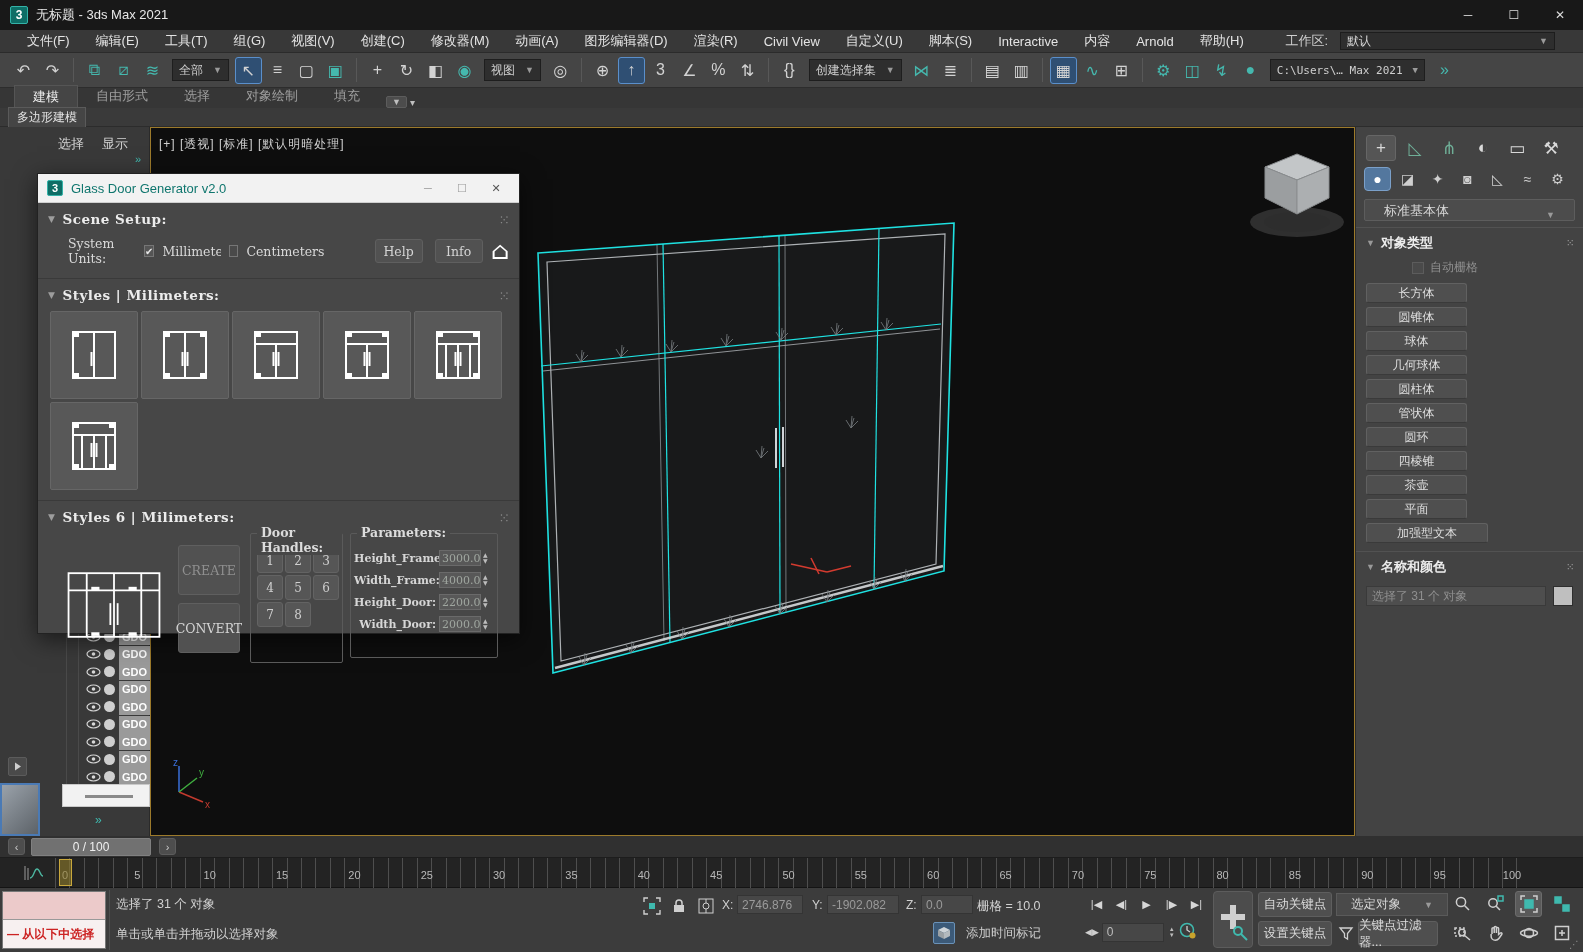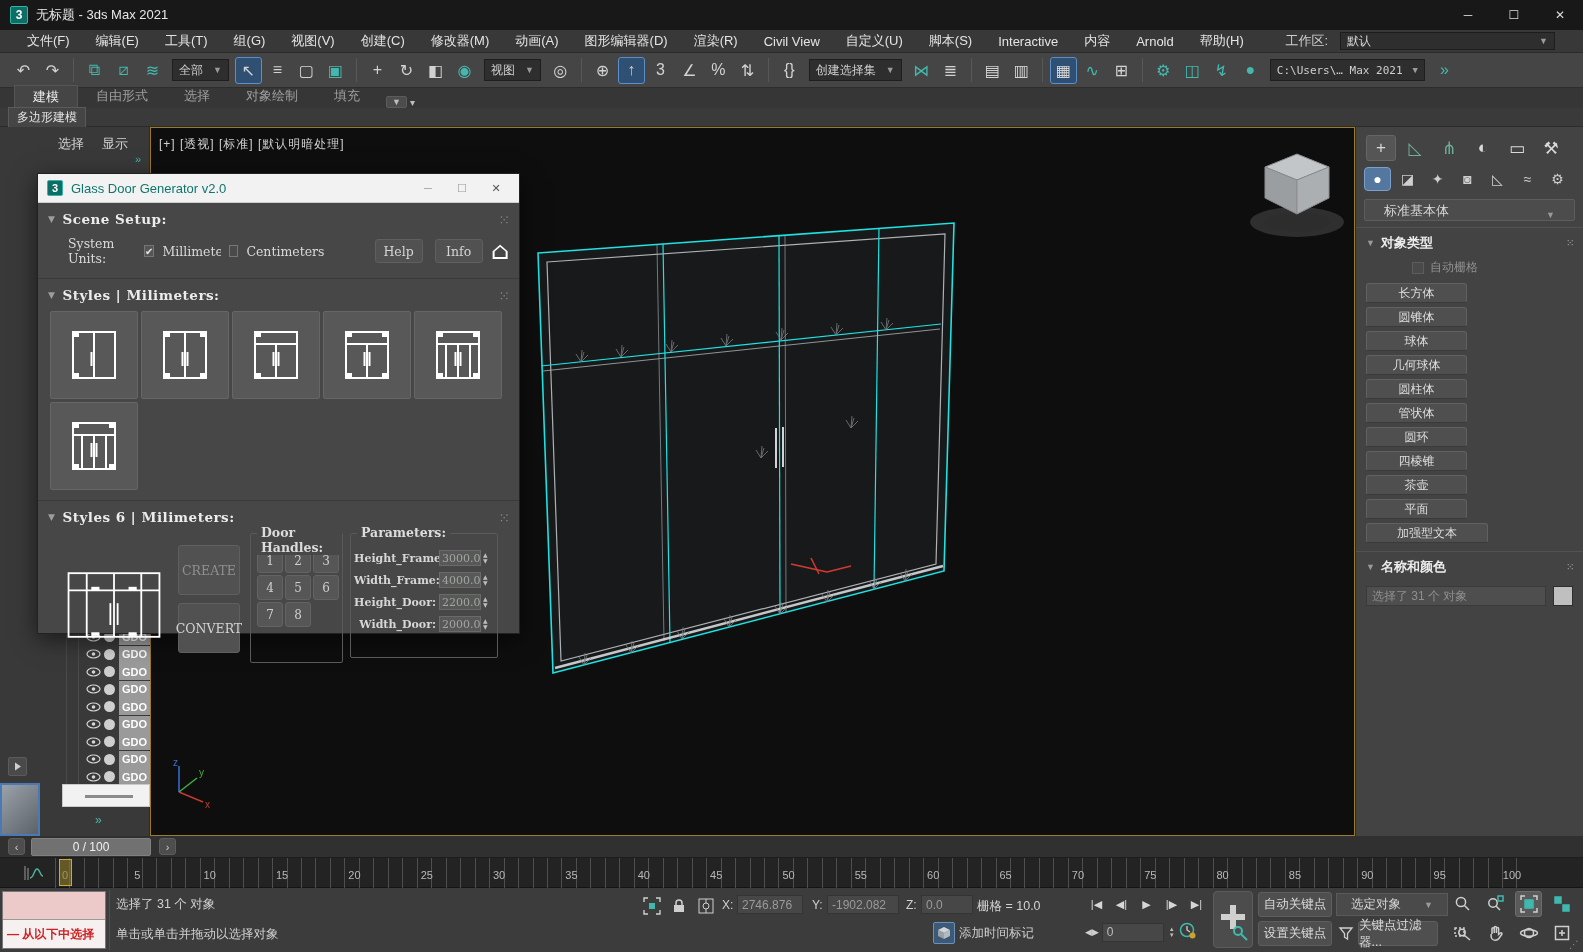--- a/index.html
+++ b/index.html
@@ -152,21 +152,21 @@
  display:flex;align-items:center;overflow:hidden}
 #listener-text{color:#c22;font-size:12px;white-space:nowrap;padding-left:4px;font-weight:bold}
 #status-texts{position:absolute;left:116px;top:0}
 #status-line1{position:absolute;left:0;top:8px;color:#d2d2d2;font-size:12.5px;white-space:nowrap}
 #status-line2{position:absolute;left:0;top:38px;color:#d2d2d2;font-size:12.5px;white-space:nowrap}
 .sb-ico{position:absolute;width:22px;height:22px;display:flex;align-items:center;justify-content:center}
 .coord-label{position:absolute;top:10px;color:#cfcfcf;font-size:12px}
 .coord-field{position:absolute;top:7px;height:19px;background:#474747;border:1px solid #343434;color:#9a9a9a;
  font-size:12px;display:flex;align-items:center;padding:0 4px}
 #grid-label{position:absolute;left:977px;top:10px;color:#d2d2d2;font-size:12.5px}
-#timetag{position:absolute;left:933px;top:34px;display:flex;align-items:center;gap:4px}
+#timetag{position:absolute;left:933px;top:34px;display:flex;align-items:center;gap:11px}
 #timetag-icon{width:22px;height:22px;background:#3c5a78;border:1px solid #6a92b8;border-radius:2px;
  display:flex;align-items:center;justify-content:center}
 #timetag-label{color:#cfcfcf;font-size:12.5px}
 #playback{position:absolute;left:1085px;top:5px;display:flex;gap:2px}
 .pb-btn{width:23px;height:23px;display:flex;align-items:center;justify-content:center;color:#d6d6d6;font-size:11px}
 #frame-row{position:absolute;left:1085px;top:33px;display:flex;align-items:center;gap:3px}
 #frame-field{width:62px;height:19px;background:#474747;border:1px solid #343434;color:#bdbdbd;font-size:12px;
  display:flex;align-items:center;padding:0 4px}
 #key-btn{position:absolute;left:1213px;top:3px;width:40px;height:57px;background:#4c4c4c;border:1px solid #5c5c5c;
  border-radius:4px;display:flex;align-items:center;justify-content:center}

